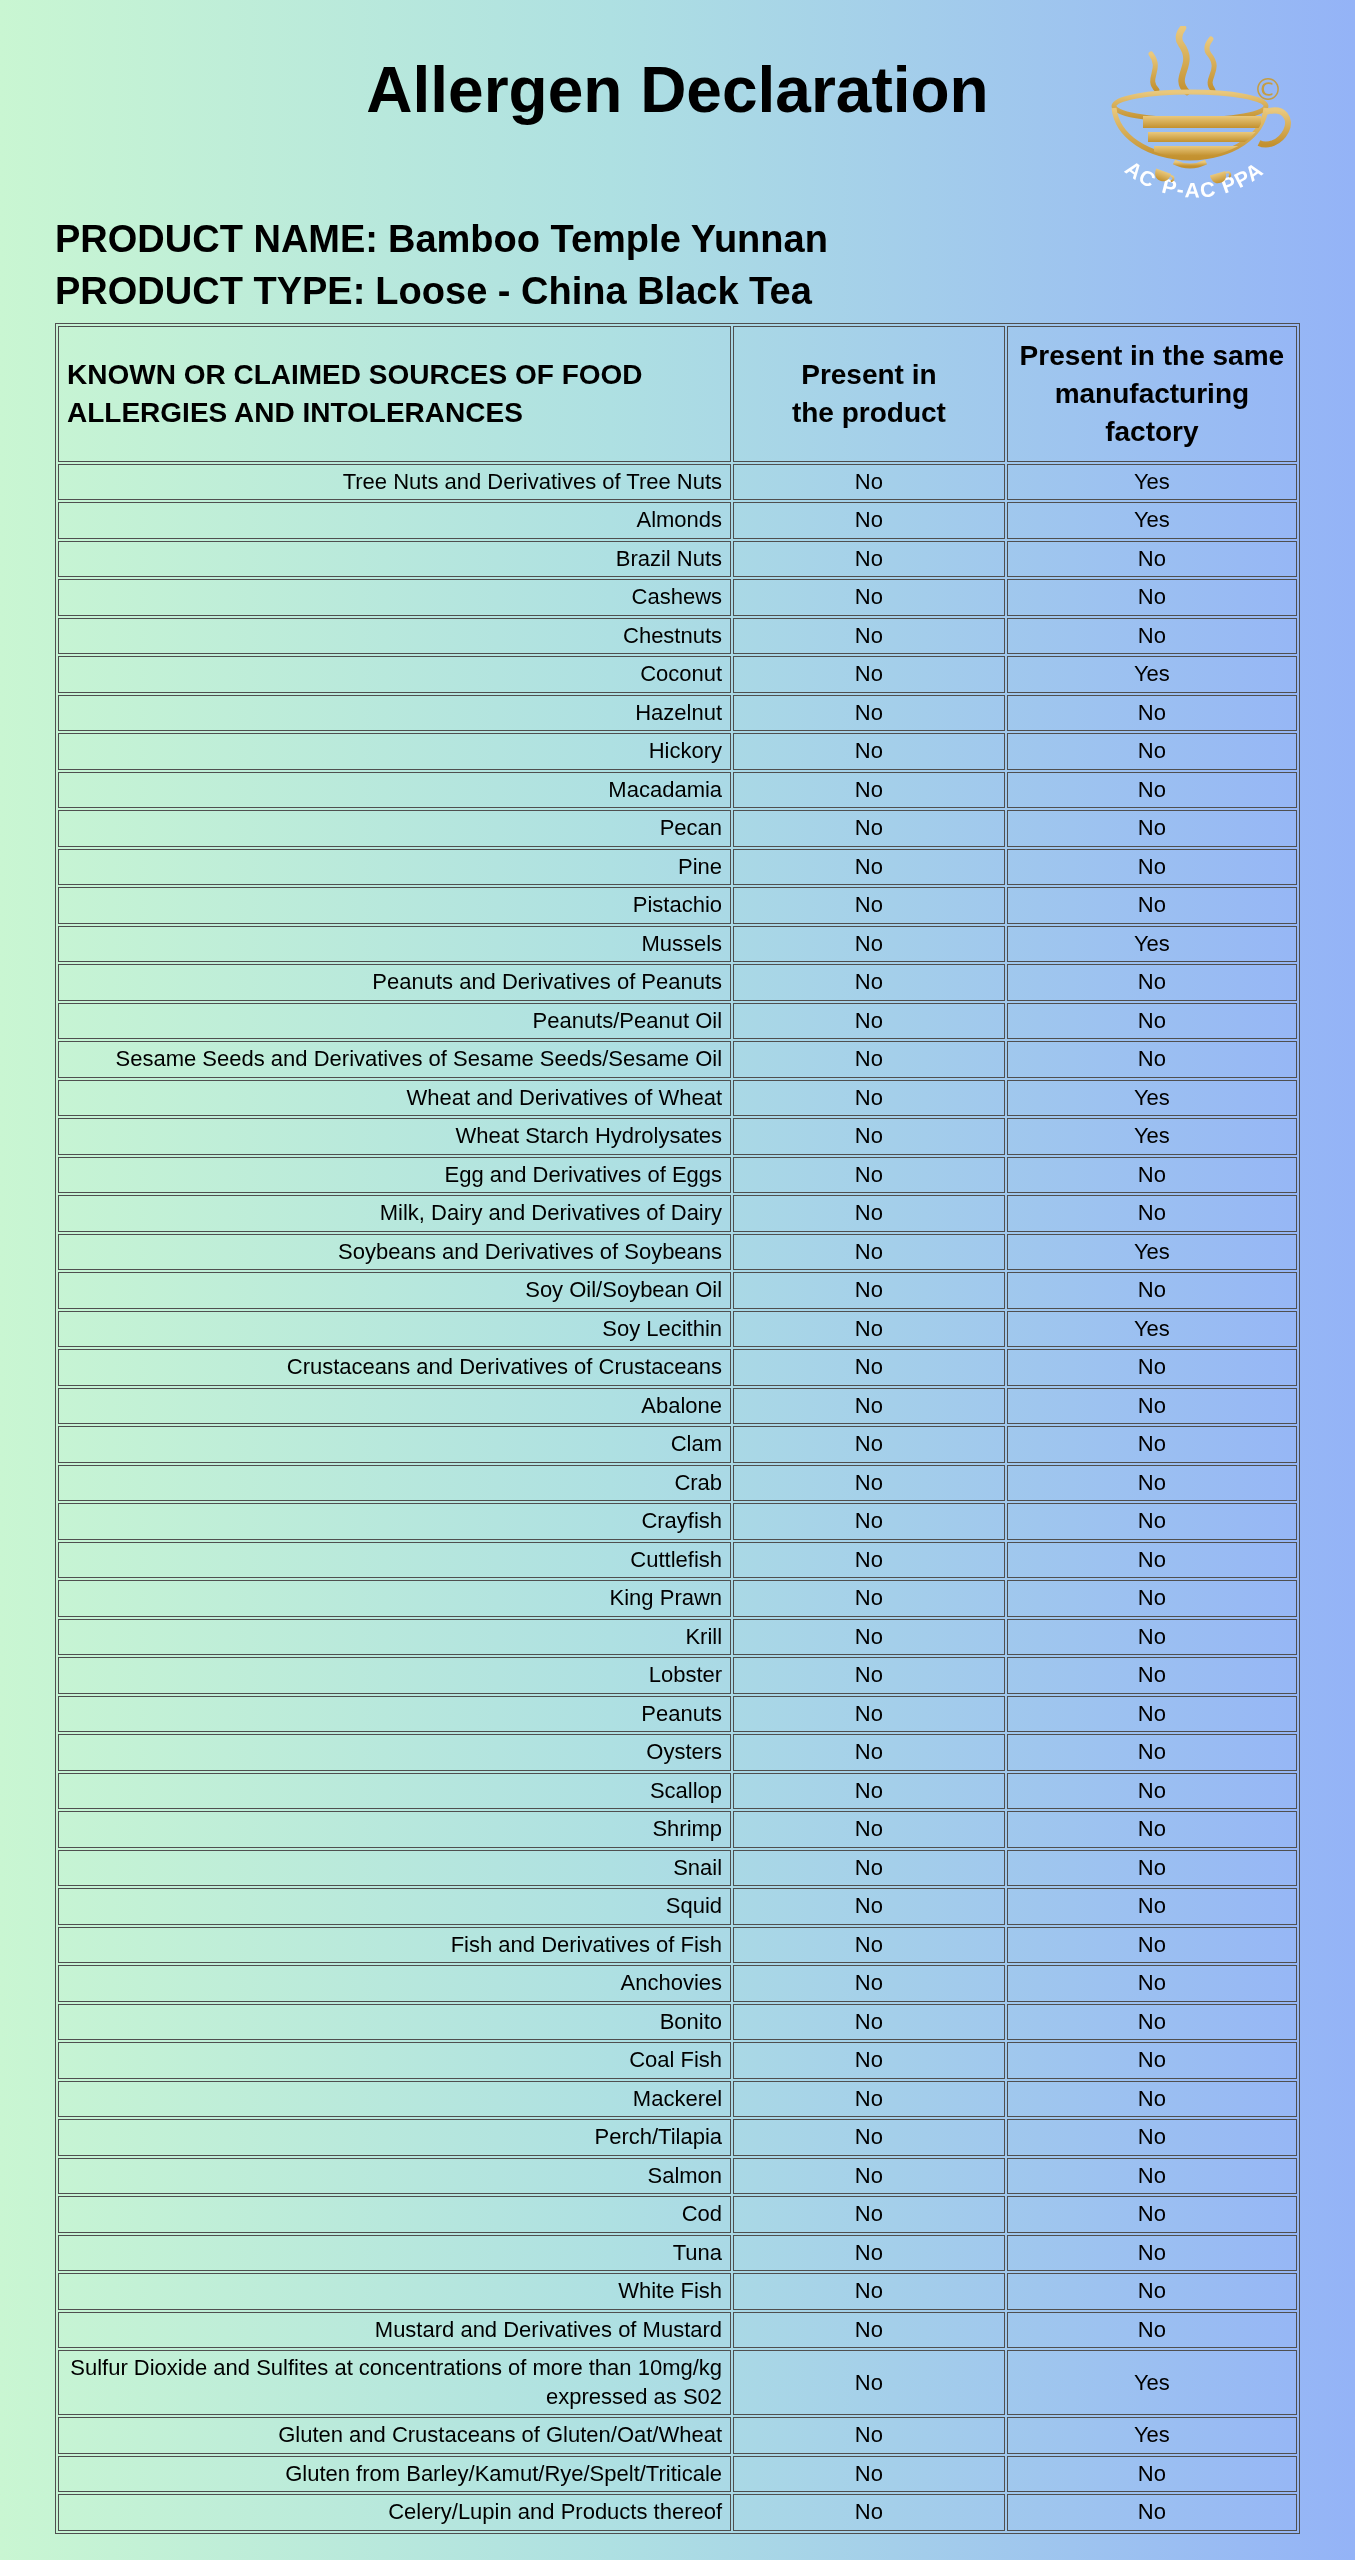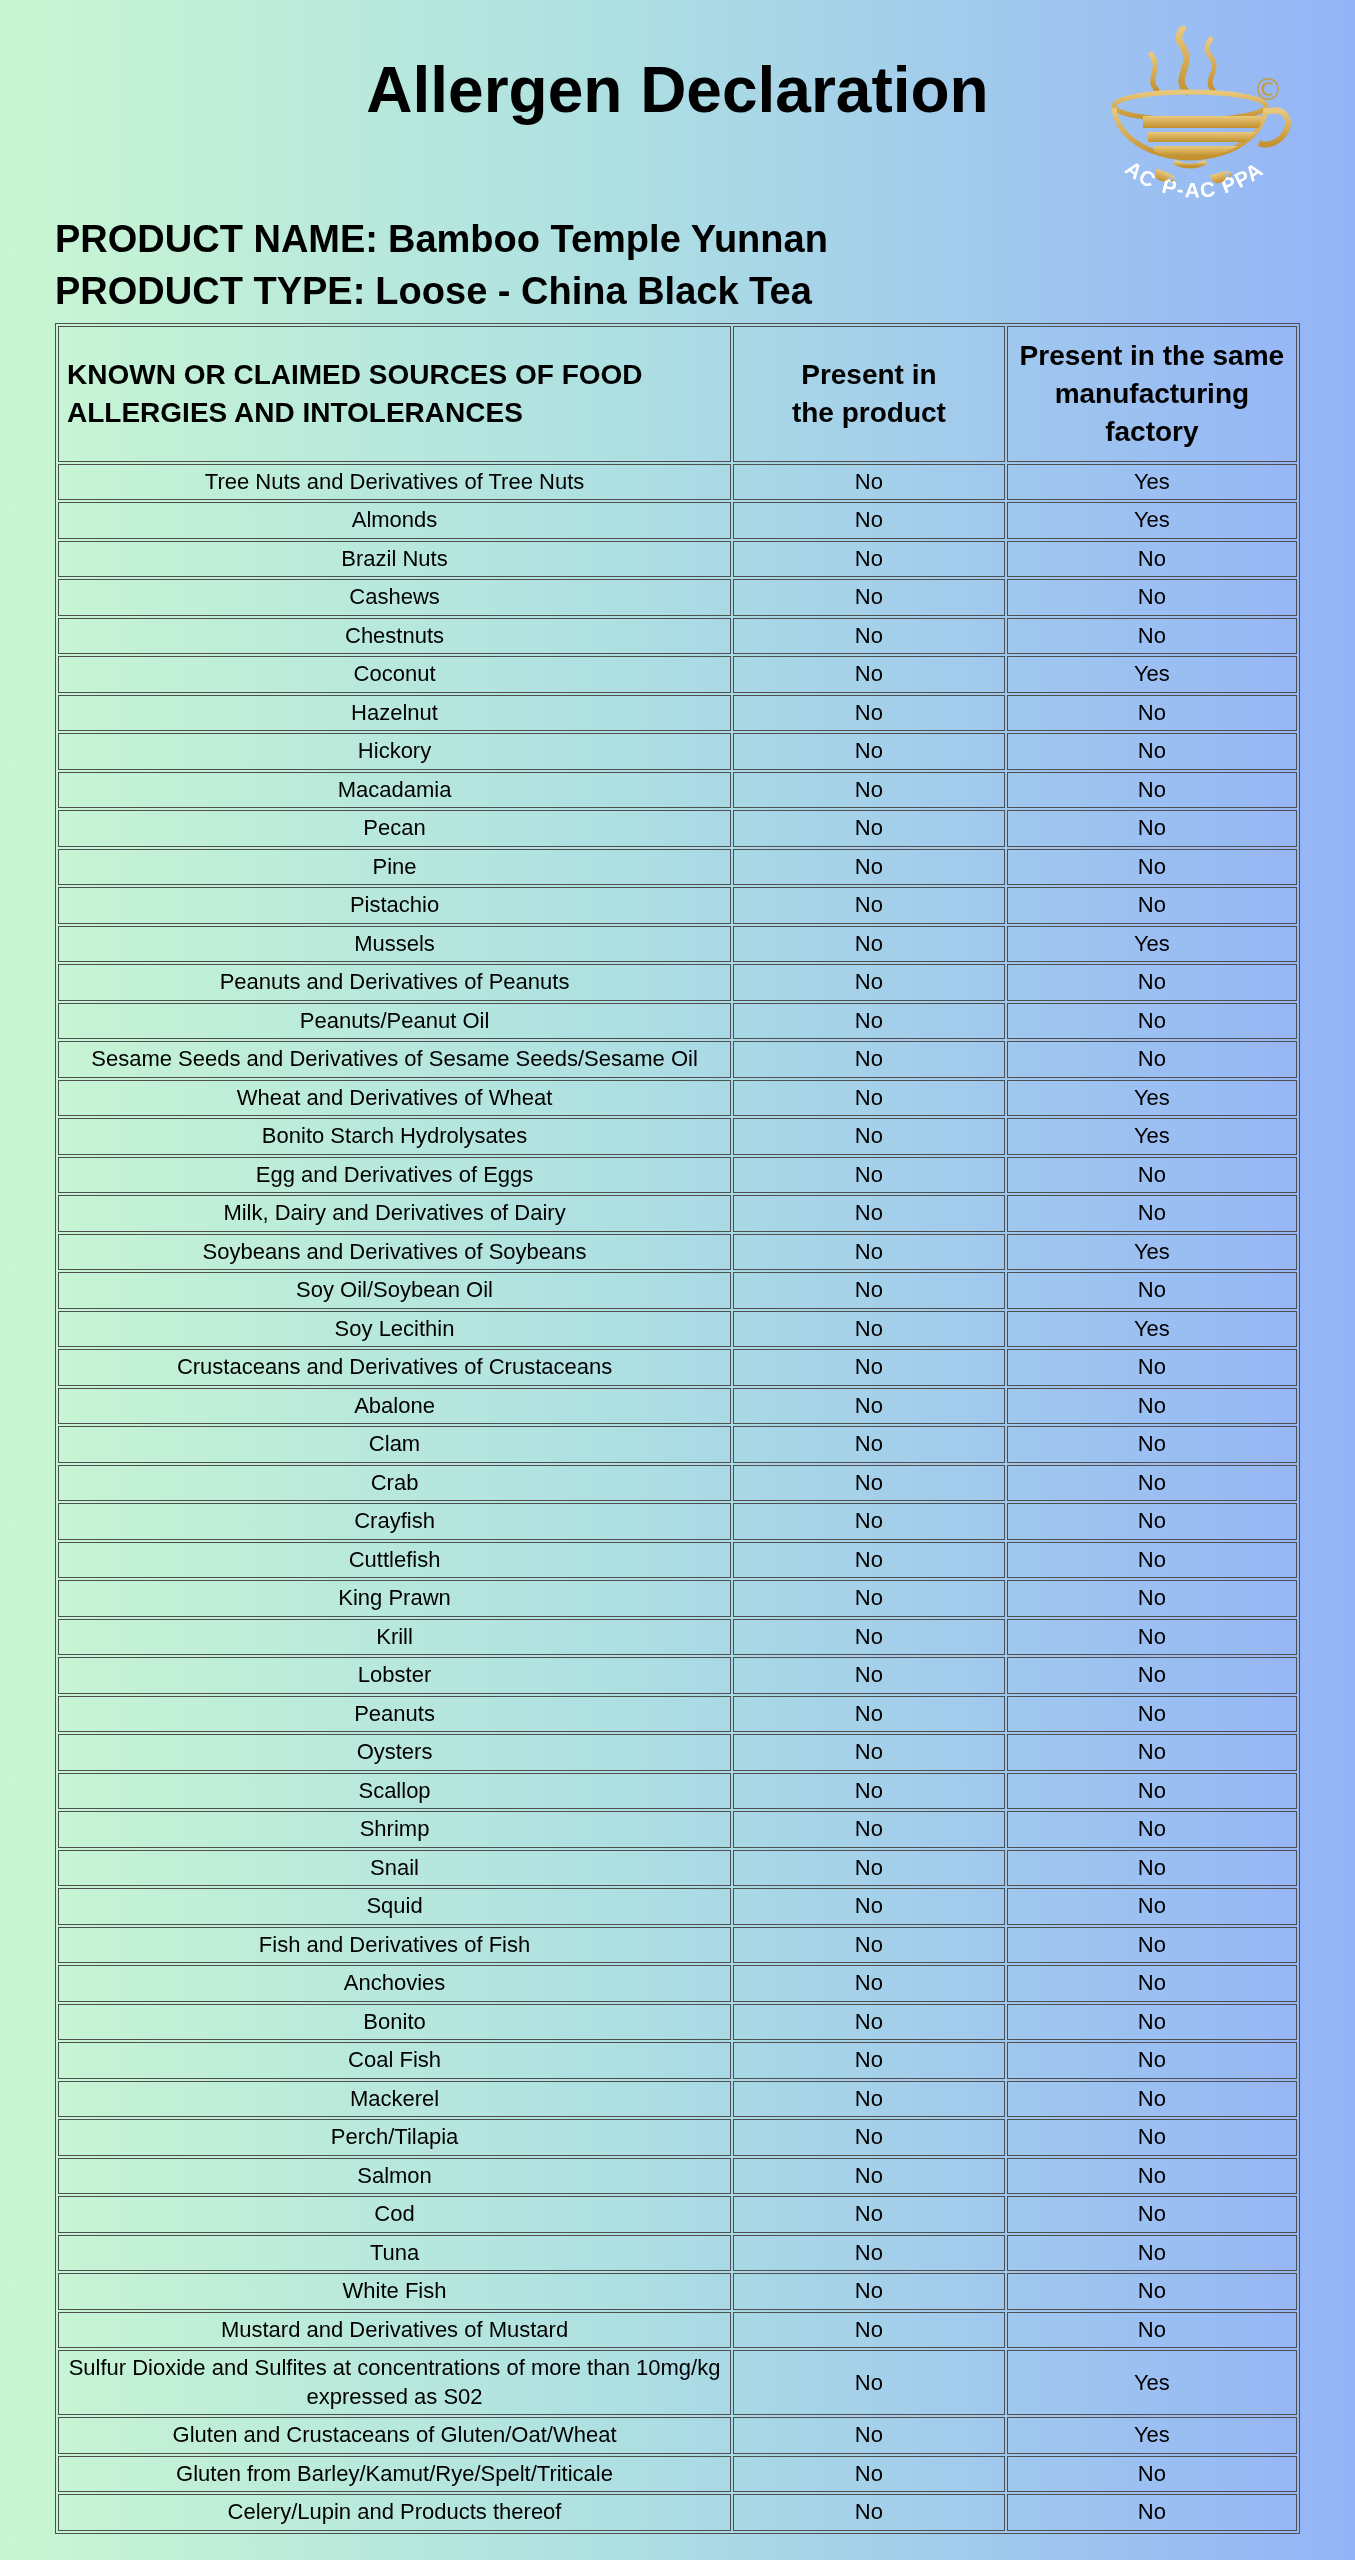--- a/index.html
+++ b/index.html
@@ -49,21 +49,21 @@
     white-space: pre-line;
   }
   th.left { text-align: left; }
   td {
     font-size: 22px;
     line-height: 28.5px;
     padding: 3px 8px;
     vertical-align: middle;
     text-align: center;
   }
-  td.name { text-align: center; white-space: pre-line; margin-left: 12px; }
+  td.name { text-align: right; white-space: pre-line; margin-left: 12px; }
 </style>
 </head>
 <body>
 
 <div class="page">
 
   <h1 class="doc-title">Allergen Declaration</h1>
 
   <div class="logo-wrap">
     <svg viewBox="0 0 200 194">
@@ -223,21 +223,21 @@
       <td class="name">Sesame Seeds and Derivatives of Sesame Seeds/Sesame Oil</td>
       <td>No</td>
       <td>No</td>
     </tr>
         <tr>
       <td class="name">Wheat and Derivatives of Wheat</td>
       <td>No</td>
       <td>Yes</td>
     </tr>
         <tr>
-      <td class="name">Bonito Starch Hydrolysates</td>
+      <td class="name">Wheat Starch Hydrolysates</td>
       <td>No</td>
       <td>Yes</td>
     </tr>
         <tr>
       <td class="name">Egg and Derivatives of Eggs</td>
       <td>No</td>
       <td>No</td>
     </tr>
         <tr>
       <td class="name">Milk, Dairy and Derivatives of Dairy</td>

